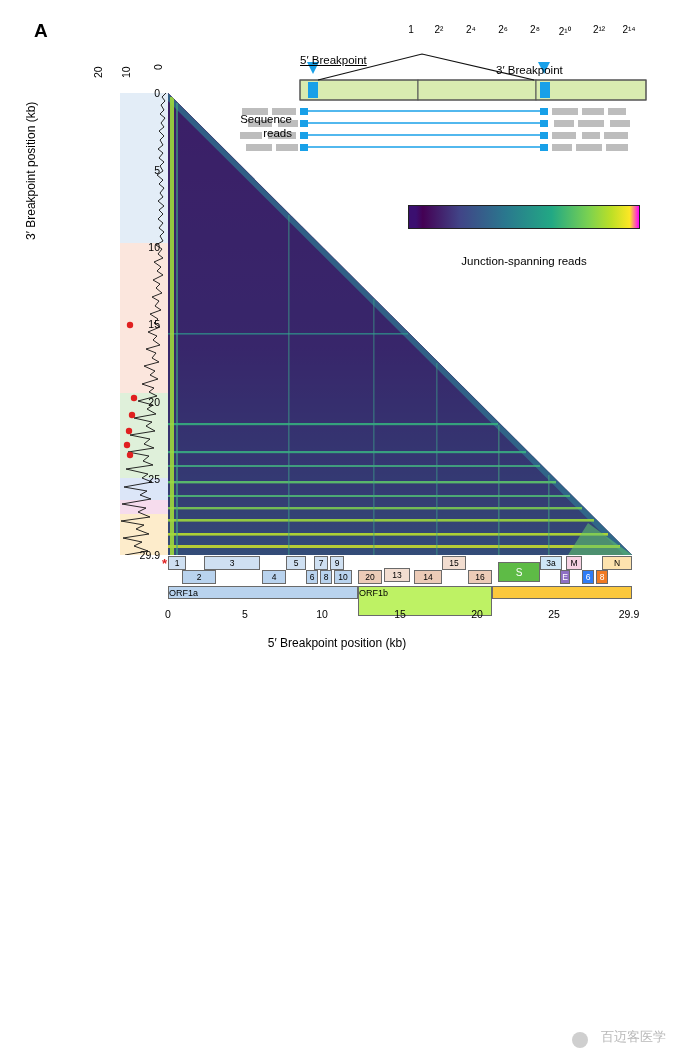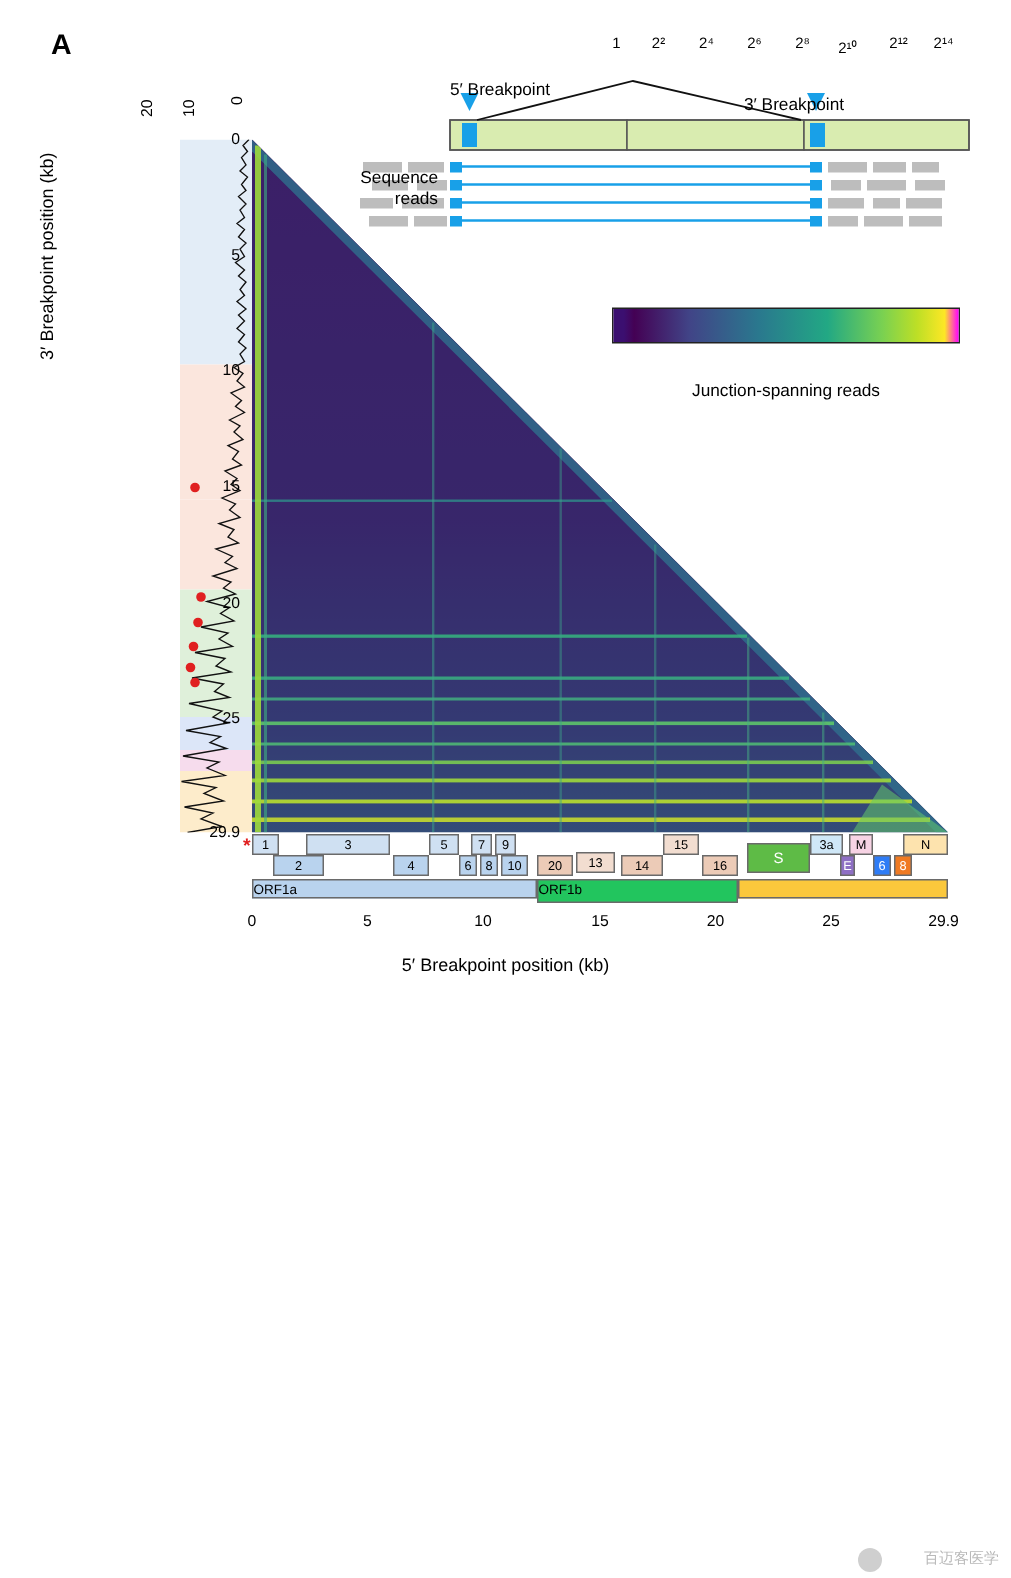--- a/index.html
+++ b/index.html
@@ -74,21 +74,21 @@
   #genetrack{position:absolute;left:168px;top:556px;width:464px;height:48px;}
   .gene-box{position:absolute;box-sizing:border-box;border:0.6px solid #6a6a6a;font-size:8.5px;text-align:center;line-height:13px;color:#000;overflow:hidden;}
   .orf-box{position:absolute;box-sizing:border-box;border:0.6px solid #6a6a6a;font-size:9px;line-height:12px;}
   .gene-lbl{position:absolute;font-size:8.5px;text-align:center;}
 
   
   #panelB{position:absolute;left:0;top:662px;width:674px;height:150px;}
 
   
   #panelC{position:absolute;left:0;top:832px;width:674px;height:220px;}
-  #watermark{position:absolute;right:8px;bottom:6px;font-size:10px;color:#b9b9b9;}
+  #watermark{position:absolute;right:8px;bottom:6px;font-size:13px;color:#b9b9b9;}
   .wm-circ{position:absolute;right:86px;bottom:4px;width:16px;height:16px;border-radius:50%;background:#cfcfcf;}
 </style>
 </head>
 <body>
 
 <div id="panelA">
   <div class="panel-letter" id="panelA-letter">A</div>
 
 
   <div class="vert-tick-lbl" style="left:92px;top:78px;">20</div>
@@ -217,21 +217,21 @@
       <rect x="24" y="96" width="26" height="7" fill="#bdbdbd"></rect>
       <rect x="54" y="96" width="22" height="7" fill="#bdbdbd"></rect>
       <rect x="78" y="96" width="8" height="7" fill="#18a0e8"></rect>
       <line x1="86" y1="99" x2="318" y2="99" stroke="#18a0e8" stroke-width="1.6"></line>
       <rect x="318" y="96" width="8" height="7" fill="#18a0e8"></rect>
       <rect x="330" y="96" width="20" height="7" fill="#bdbdbd"></rect>
       <rect x="354" y="96" width="26" height="7" fill="#bdbdbd"></rect>
       <rect x="384" y="96" width="22" height="7" fill="#bdbdbd"></rect>
     </g>
   </svg>
-  <div class="inset-lbl" style="left:300px;top:54px;">5′ Breakpoint</div>
+  <div class="inset-lbl" style="left:300px;top:54px;text-decoration:underline;">5′ Breakpoint</div>
   <div class="inset-lbl" style="left:496px;top:64px;">3′ Breakpoint</div>
   <div class="inset-lbl" style="left:228px;top:112px;width:64px;line-height:14px;text-align:right;">Sequence reads</div>
 
   <div id="colorbar">
       <div id="cb-grad"></div>
     </div>
   <div class="cb-tick" style="left:402px;width:18px;">1</div>
   <div class="cb-tick" style="left:428px;width:22px;">2²</div>
   <div class="cb-tick" style="left:460px;width:22px;">2⁴</div>
   <div class="cb-tick" style="left:492px;width:22px;">2⁶</div>
@@ -263,21 +263,21 @@
     <div class="gene-box" style="left:246px;top:14px;width:28px;height:14px;background:#eccbb7;">14</div>
     <div class="gene-box" style="left:300px;top:14px;width:24px;height:14px;background:#eccbb7;">16</div>
     <div class="gene-box" style="left:330px;top:6px;width:42px;height:20px;background:#5ebb46;color:#fff;line-height:20px;font-size:10px;">S</div>
     <div class="gene-box" style="left:392px;top:14px;width:10px;height:14px;background:#8e6fc4;color:#fff;">E</div>
     <div class="gene-box" style="left:414px;top:14px;width:12px;height:14px;background:#2e7cf6;color:#fff;">6</div>
     <div class="gene-box" style="left:428px;top:14px;width:12px;height:14px;background:#f07a22;color:#fff;">8</div>
     <div class="gene-lbl" style="left:394px;top:30px;width:22px;">7a</div>
     <div class="gene-lbl" style="left:414px;top:30px;width:22px;">7b</div>
 
     <div class="orf-box" style="left:0;top:30px;width:190px;height:13px;background:#b9d3ee;">ORF1a</div>
-    <div class="orf-box" style="left:190px;top:30px;width:134px;height:16px;background:#22c55e;">ORF1b</div>
+    <div class="orf-box" style="left:190px;top:30px;width:134px;height:30px;background:#bef264;">ORF1b</div>
     <div class="orf-box" style="left:324px;top:30px;width:140px;height:13px;background:#fbc83c;"></div>
   </div>
   <div style="position:absolute;left:162px;top:556px;color:#e02020;font-size:13px;font-weight:bold;">*</div>
 
   <div id="xtickwrap">
     <div class="xlab" style="left:-12px;width:24px;">0</div>
     <div class="xlab" style="left:65px;width:24px;">5</div>
     <div class="xlab" style="left:142px;width:24px;">10</div>
     <div class="xlab" style="left:220px;width:24px;">15</div>
     <div class="xlab" style="left:297px;width:24px;">20</div>

